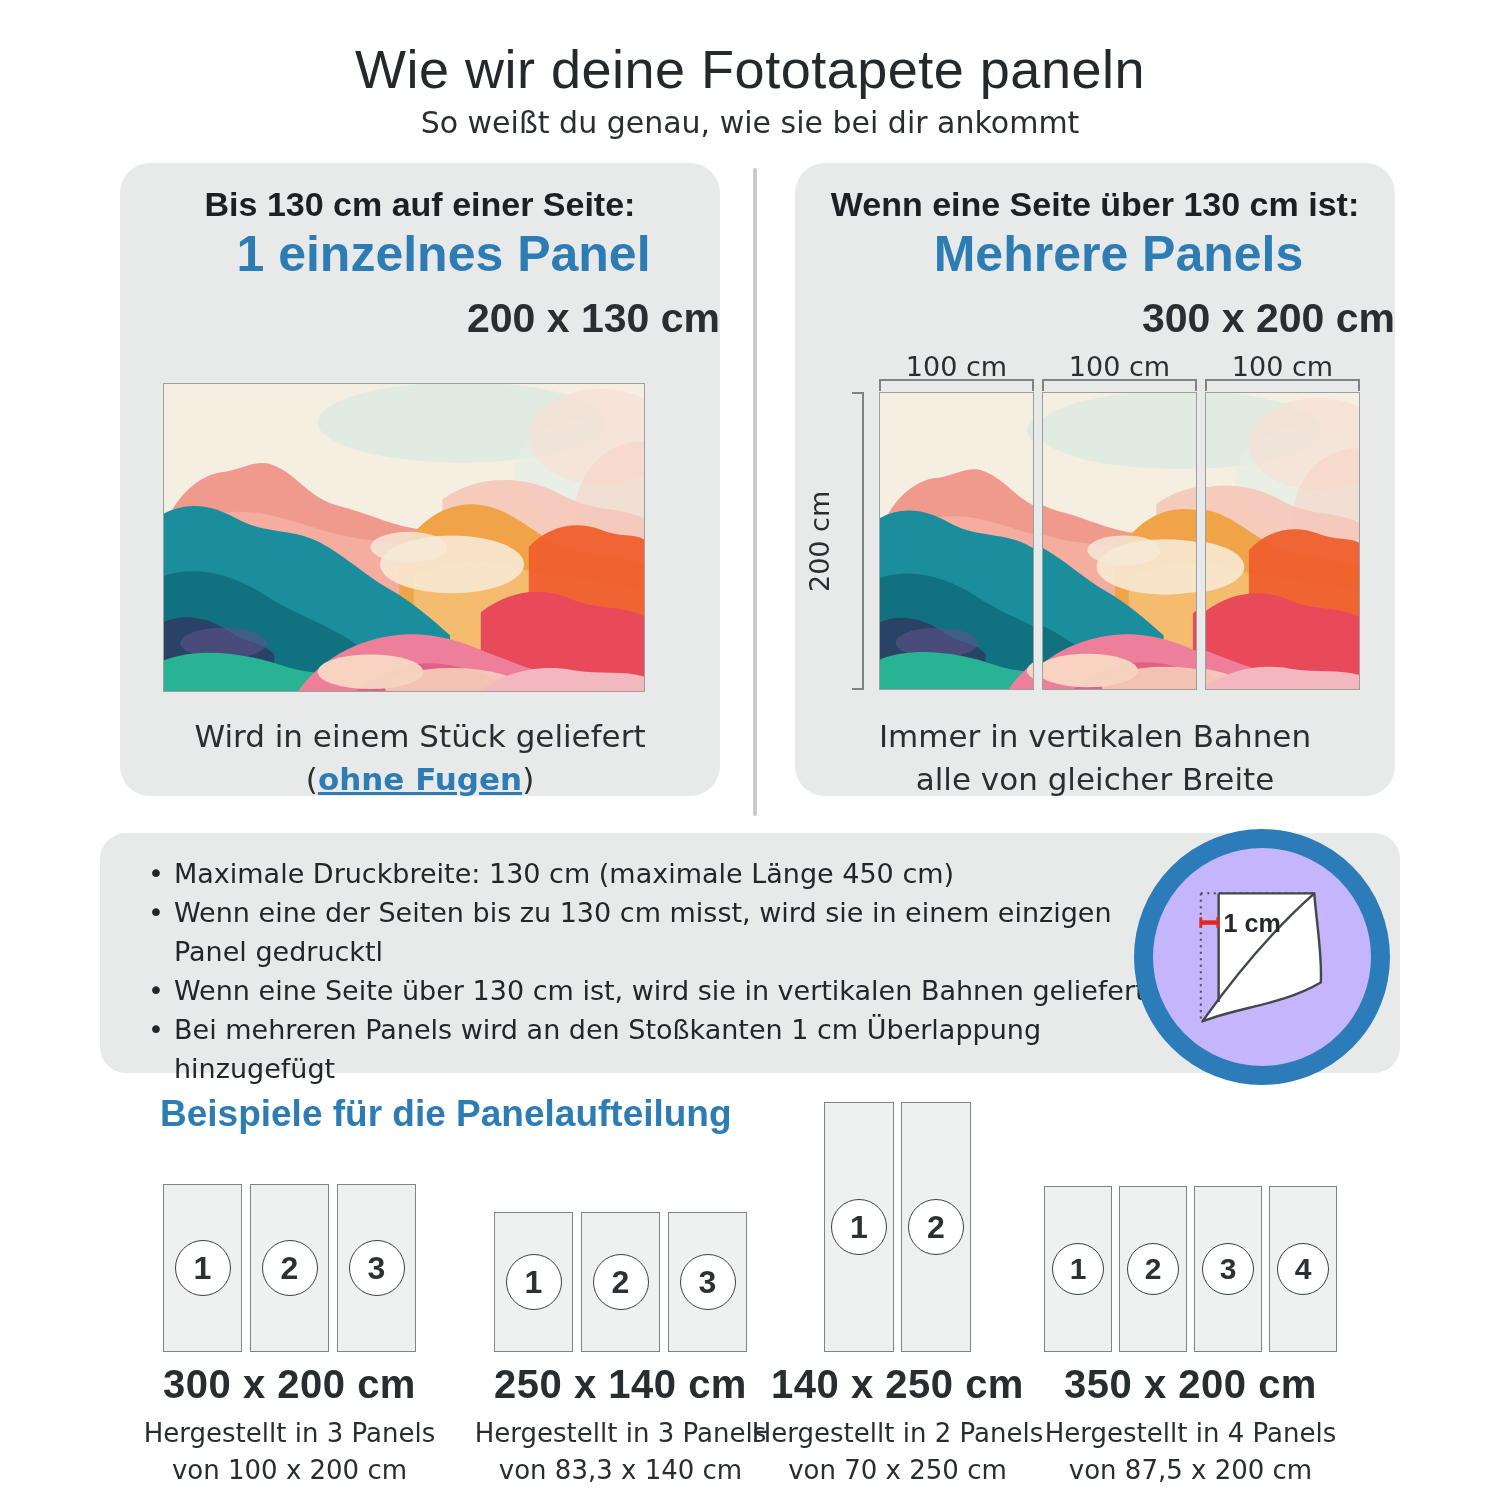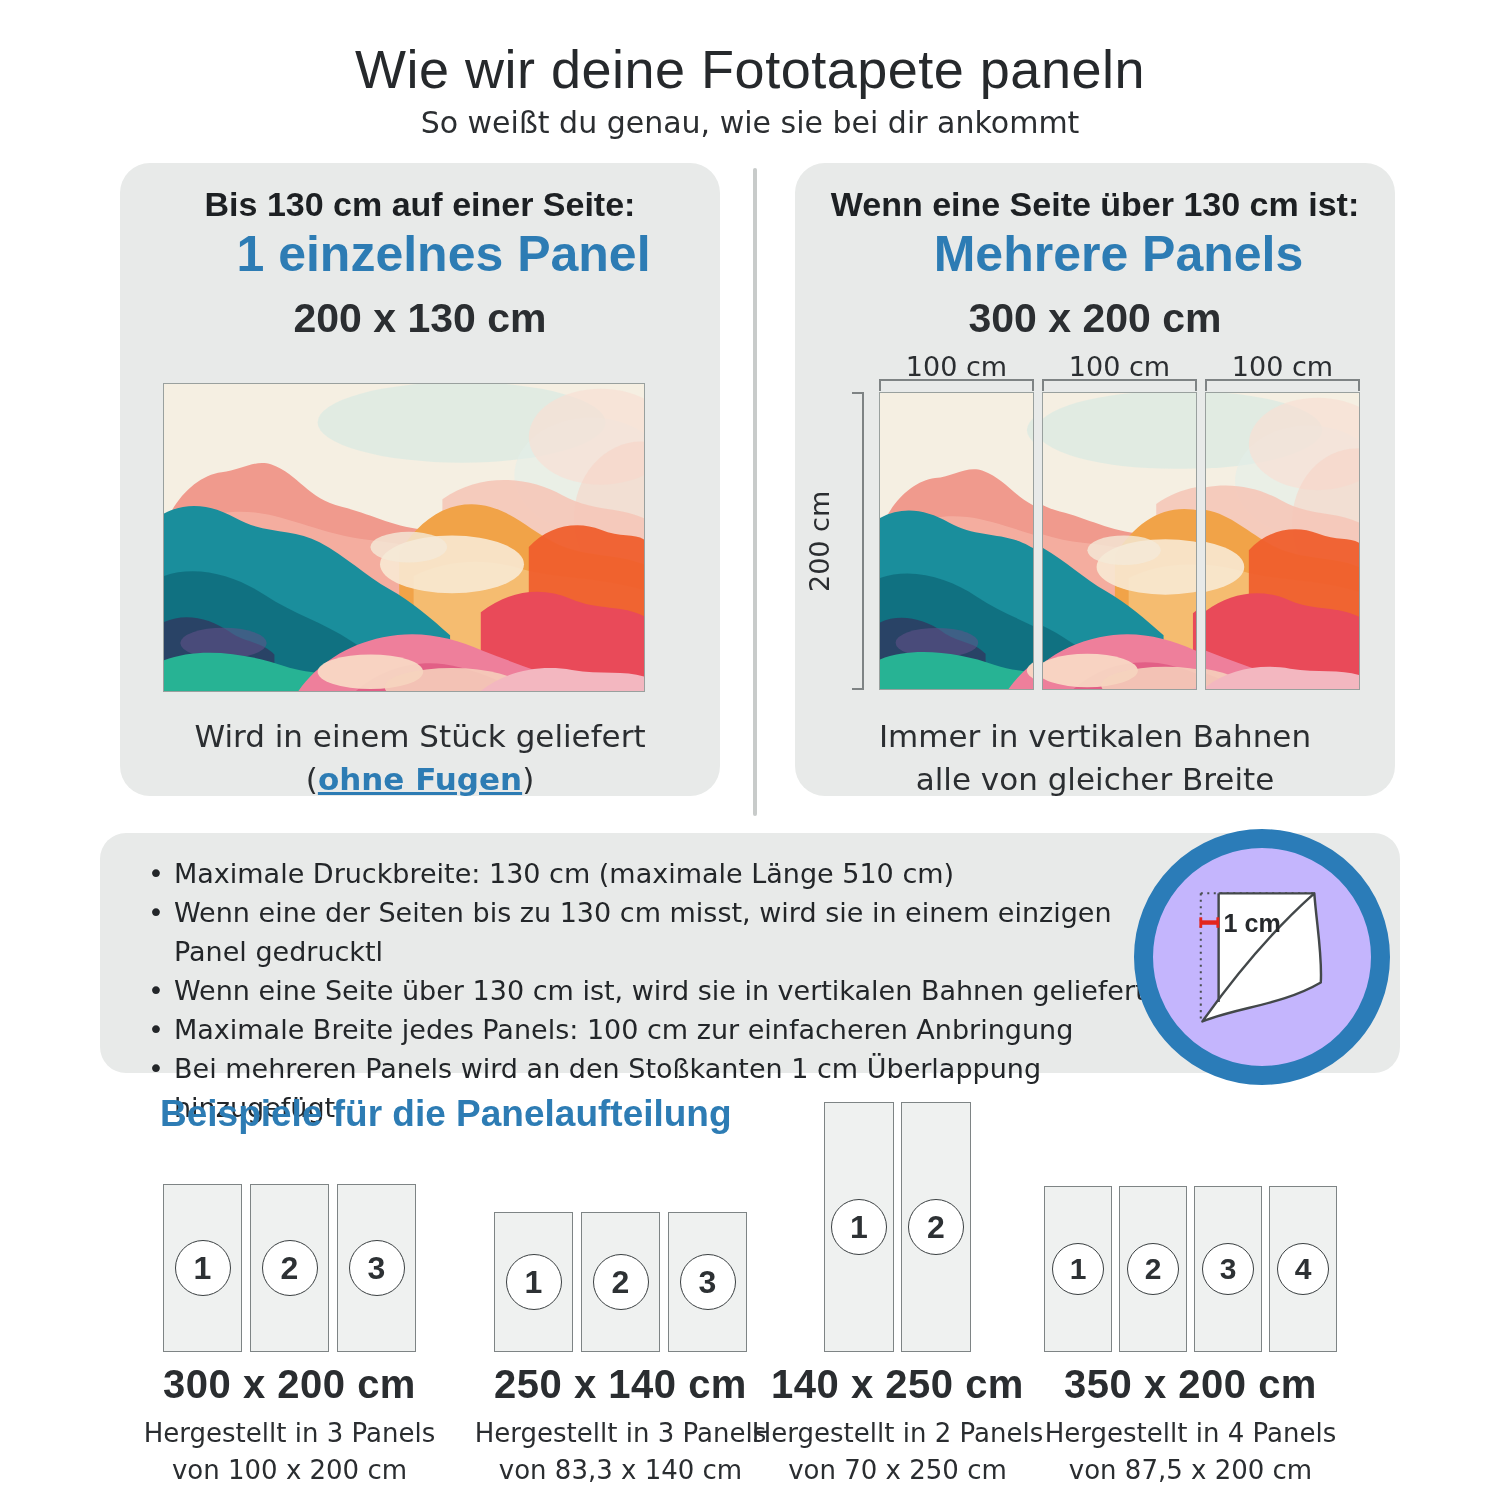--- a/index.html
+++ b/index.html
@@ -14,21 +14,21 @@
   
   .card { position:absolute; top:163px; width:600px; height:633px; background:#e8eae9; border-radius:30px; }
   .card-left  { left:120px; }
   .card-right { left:795px; }
   .divider { position:absolute; left:753px; top:168px; width:4px; height:648px; background:#c8cbca; border-radius:2px; }
 
   .card-cond { position:absolute; left:0; top:22px; width:100%; text-align:center;
                font-size:34px; font-weight:bold; color:#1d2023; }
   .card-head { position:absolute; left:0; top:62px; width:100%; text-align:center;
                font-size:50px; font-weight:bold; color:#2d7cb4;padding-left:47px; }
-  .card-size { position:absolute; left:0; top:132px; width:100%; text-align:center;
+  .card-size { position:absolute; left:0; top:132px; width:100%; text-align:right;
                font-size:41px; font-weight:bold; color:#2b2e31; }
   .card-note { position:absolute; left:0; width:100%; text-align:center;
                font-family:"DejaVu Sans", sans-serif; font-size:31px; color:#2b2e31;margin-top:12px; }
   .note1 { top:543px; }
   .note2 { top:586px; }
   .note-blue { color:#2d7cb4; font-weight:bold;text-decoration:underline; }
 
   .s-image { position:absolute; left:43px; top:220px; width:482px; height:309px;
              border:1.5px solid #99a09e; background:#f5efe2; }
   .s-image svg, .m-panel svg { position:absolute; left:0; top:0; width:100%; height:100%; }
@@ -166,24 +166,23 @@
         <use href="#artwork"></use>
       </svg>
   </div>
 
   <div class="card-note note1">Immer in vertikalen Bahnen</div>
   <div class="card-note note2">alle von gleicher Breite</div>
 </div>
 
 <div class="info-box">
   <ul class="info-list">
-    <li>Maximale Druckbreite: 130 cm (maximale Länge 510 cm)</li>
+    <li>Maximale Druckbreite: 130 cm (maximale Länge 450 cm)</li>
     <li>Wenn eine der Seiten bis zu 130 cm misst, wird sie in einem einzigen Panel gedrucktl</li>
     <li>Wenn eine Seite über 130 cm ist, wird sie in vertikalen Bahnen geliefert</li>
-    <li>Maximale Breite jedes Panels: 100 cm zur einfacheren Anbringung</li>
     <li>Bei mehreren Panels wird an den Stoßkanten 1 cm Überlappung hinzugefügt</li>
   </ul>
 </div>
 
 <div class="overlap-circle">
   <svg width="142" height="150" viewBox="0 0 175 185">
     <path d="M12,14 V174" stroke="#4a4f51" stroke-width="2.5" stroke-dasharray="2.5 5.5" fill="none"></path>
     <path d="M12,14 H155" stroke="#4a4f51" stroke-width="2.5" stroke-dasharray="2.5 5.5" fill="none"></path>
     <path d="M34,14 L152,14 C98,62 48,124 14,172 L34,148 Z" fill="#ffffff"></path>
     <path d="M152,14 C155,54 162,90 160,124 C112,152 58,154 14,172 C48,124 98,62 152,14 Z" fill="#ffffff" stroke="#43484a" stroke-width="3" stroke-linejoin="round"></path>

